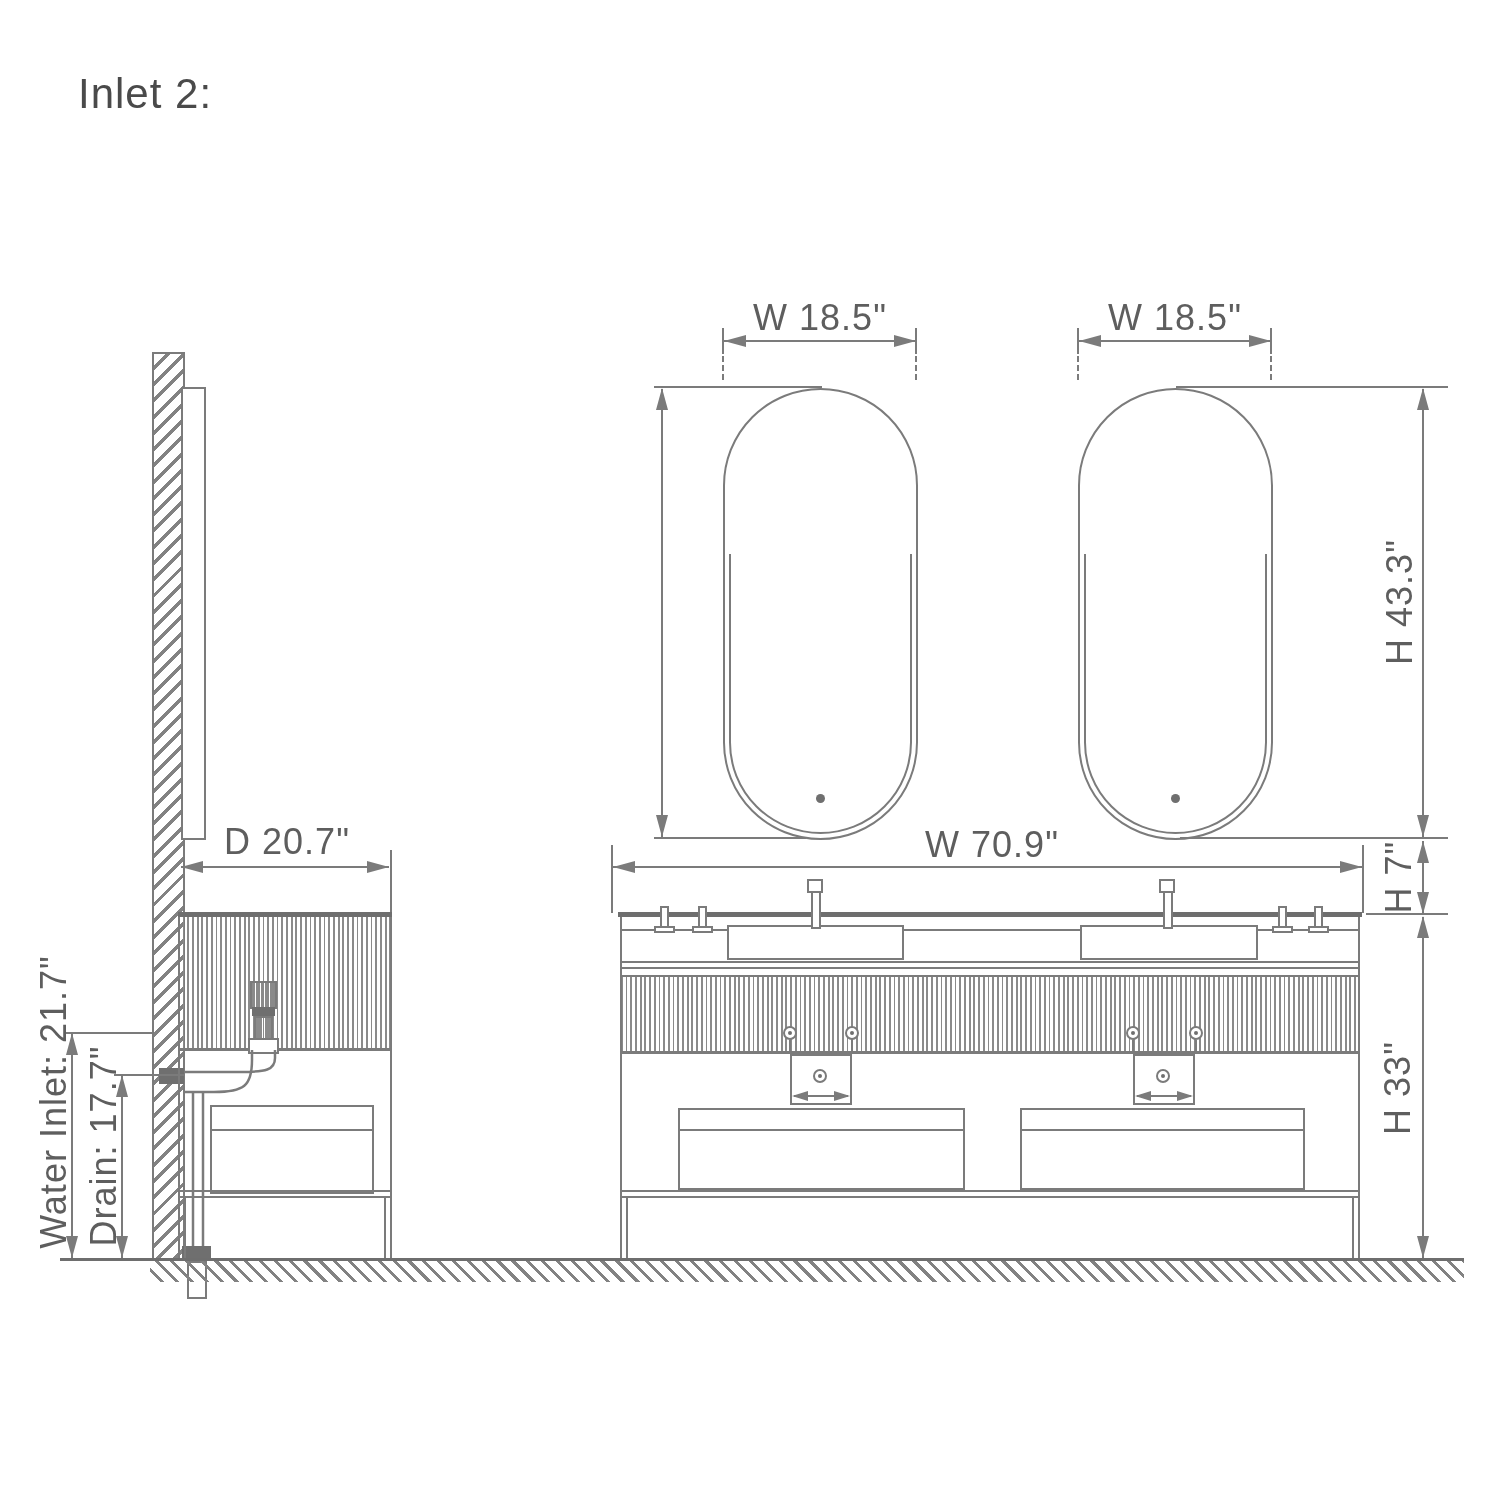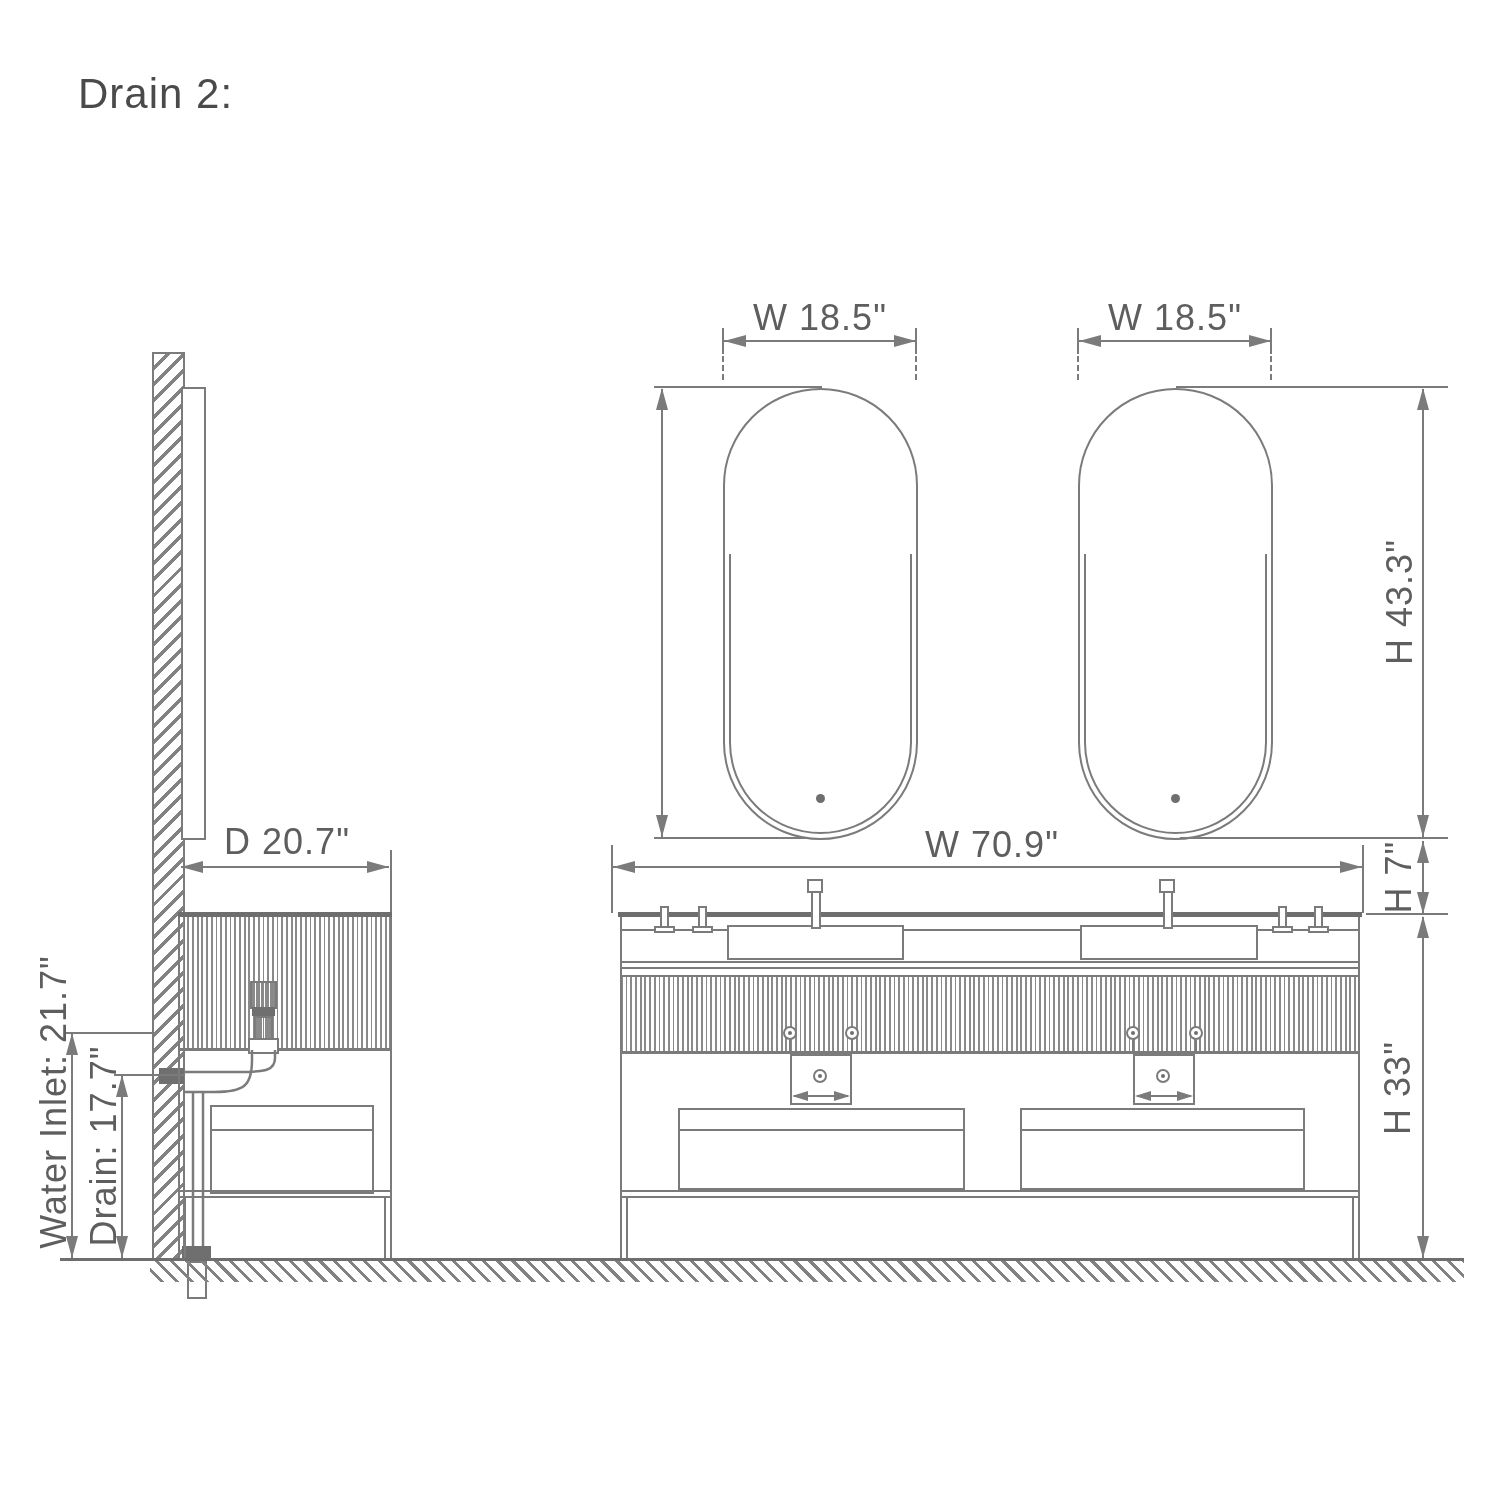--- a/index.html
+++ b/index.html
@@ -36,21 +36,21 @@
   .circle{position:absolute;border:2px solid var(--ln);border-radius:50%;background:#fff;}
   .dot{position:absolute;border-radius:50%;background:var(--dk);}
   .dash-v{position:absolute;width:0;border-left:2px dashed var(--ln);}
   .assembly{background:repeating-linear-gradient(90deg,#8a8a8a 0 1.6px,transparent 1.6px 4.5px);}
 </style>
 </head>
 <body>
 
 <div id="canvas">
 
-  <div class="title" style="left:78px;top:70px;">Drain 2:</div>
+  <div class="title" style="left:78px;top:70px;">Inlet 2:</div>
 
   <div>
 
     <div class="abs wallhatch" style="left:152px;top:352px;width:29px;height:906px;border-left:2px solid var(--ln);border-right:2px solid var(--ln);border-top:2px solid var(--ln);"></div>
 
     <div class="box" style="left:181px;top:387px;width:21px;height:449px;"></div>
 
     <div class="vl" style="left:390px;top:850px;height:64px;"></div>
     <div class="hl" style="left:181px;top:866px;width:208px;"></div>
     <div class="ar-l" style="left:181px;top:861px;"></div>

